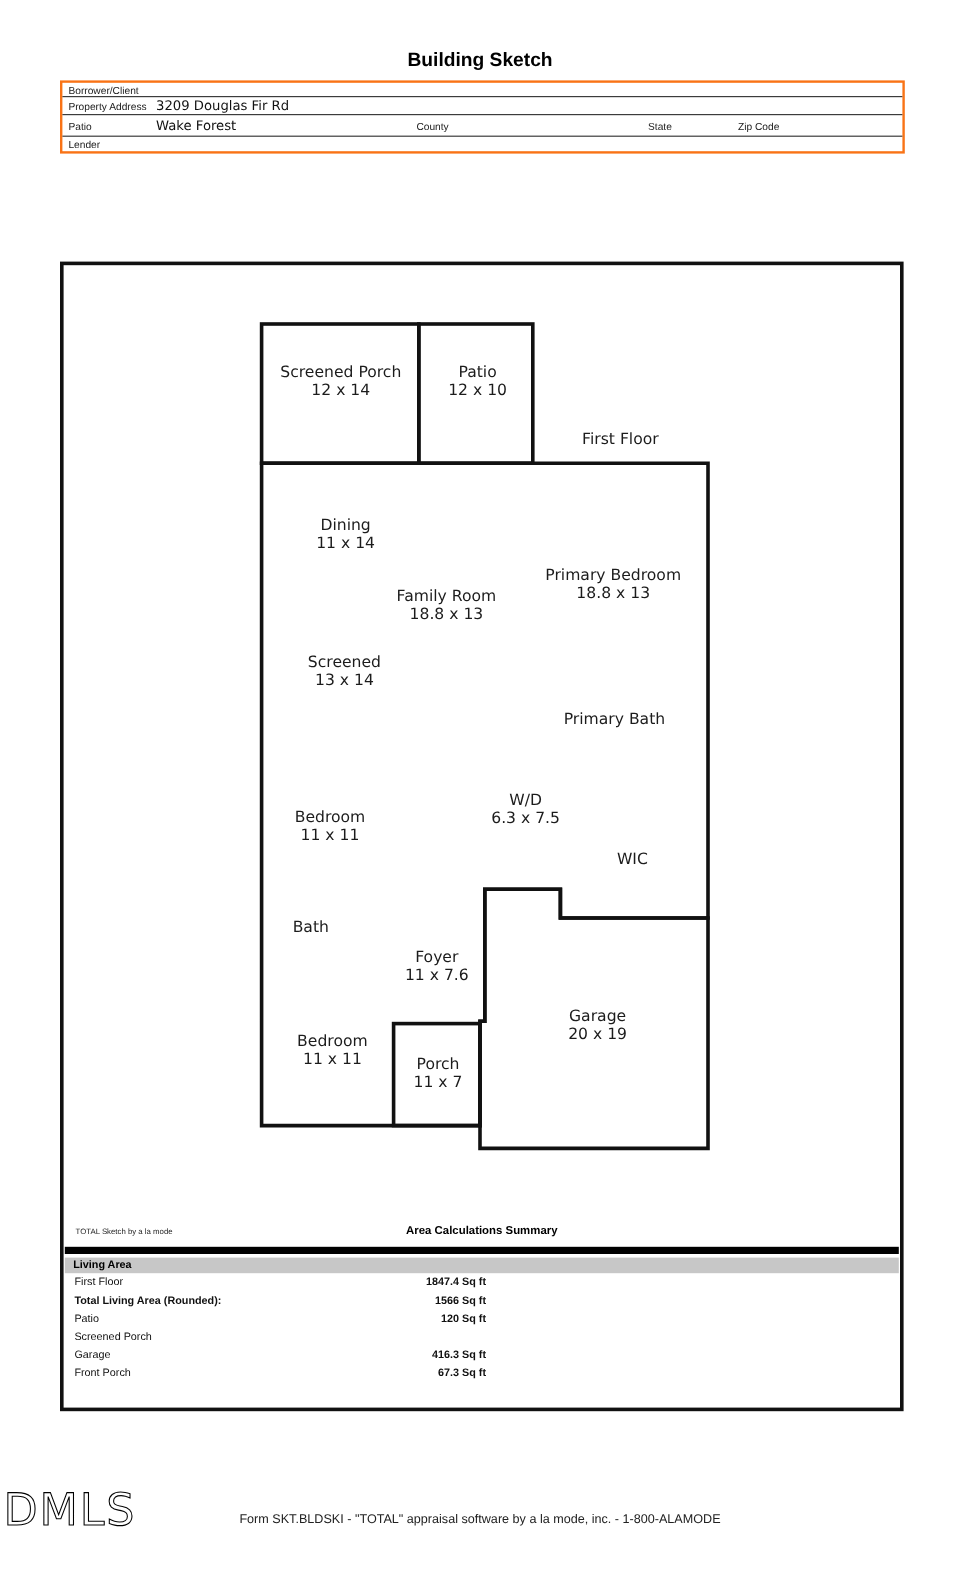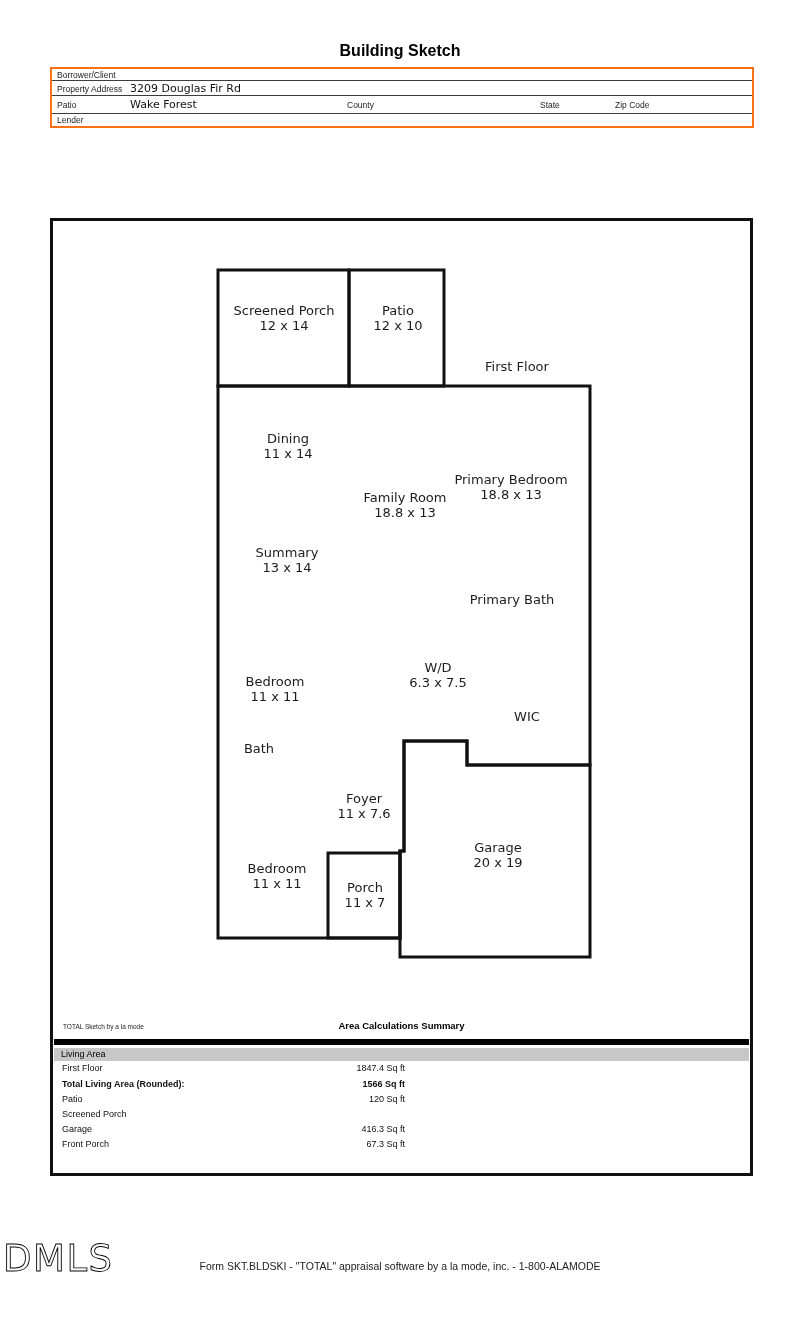--- a/index.html
+++ b/index.html
@@ -20,27 +20,27 @@
   .sketch-box{position:absolute;left:50px;top:218px;width:697px;height:952px;border:3px solid #111;background:#fff;}
   .walls{position:absolute;left:0;top:0;}
   .rm{position:absolute;transform:translateX(-50%);text-align:center;white-space:nowrap;
       font-family:"DejaVu Sans",sans-serif;font-size:13px;line-height:15px;color:#1c1c1c;}
 
   
   .wm{position:absolute;left:10px;top:802px;font-size:6.5px;color:#222;white-space:nowrap;}
   .sumtitle{position:absolute;left:0;right:0;top:799px;text-align:center;font-size:9.5px;font-weight:bold;color:#000;}
   .sumbar{position:absolute;left:1px;right:1px;top:818px;height:6px;background:#000;}
   .sumrows{position:absolute;left:1px;right:1px;top:827px;}
-  .band{height:13px;line-height:13px;background:#c7c7c7;font-weight:normal;font-size:9px;
+  .band{height:13px;line-height:13px;background:#c7c7c7;font-weight:bold;font-size:9px;
         padding-left:7px;color:#000;}
   .band.second{margin-top:2px;}
   .srow{position:relative;height:15px;line-height:15px;font-size:9px;color:#111;}
   .srow.bold{font-weight:bold;height:16px;line-height:16px;}
   .slbl{position:absolute;left:8px;white-space:nowrap;}
-  .sval{position:absolute;left:0;width:351px;text-align:right;white-space:nowrap;}
+  .sval{position:absolute;left:0;width:351px;text-align:right;white-space:nowrap;font-weight:bold;}
 
   
   .logo-svg{position:absolute;left:2px;top:1238px;}
   .form-id{position:absolute;left:0;width:100%;top:1260px;text-align:center;font-size:10.5px;color:#222;}
 </style>
 </head>
 <body>
 
 <div class="page">
 
@@ -84,47 +84,47 @@
       <div>12 x 14</div>
     </div>
     <div class="rm" style="left:345px;top:82px">
       <div>Patio</div>
       <div>12 x 10</div>
     </div>
     <div class="rm" style="left:235px;top:210px">
       <div>Dining</div>
       <div>11 x 14</div>
     </div>
-    <div class="rm" style="left:352px;top:269px">
+    <div class="rm" style="left:319px;top:269px">
       <div>Family Room</div>
       <div>18.8 x 13</div>
     </div>
     <div class="rm" style="left:458px;top:251px">
       <div>Primary Bedroom</div>
       <div>18.8 x 13</div>
     </div>
     <div class="rm" style="left:234px;top:324px">
-      <div>Summary</div>
+      <div>Screened</div>
       <div>13 x 14</div>
     </div>
     <div class="rm" style="left:459px;top:371px">
       <div>Primary Bath</div>
     </div>
     <div class="rm" style="left:385px;top:439px">
       <div>W/D</div>
       <div>6.3 x 7.5</div>
     </div>
     <div class="rm" style="left:222px;top:453px">
       <div>Bedroom</div>
       <div>11 x 11</div>
     </div>
     <div class="rm" style="left:474px;top:488px">
       <div>WIC</div>
     </div>
-    <div class="rm" style="left:206px;top:520px">
+    <div class="rm" style="left:206px;top:545px">
       <div>Bath</div>
     </div>
     <div class="rm" style="left:311px;top:570px">
       <div>Foyer</div>
       <div>11 x 7.6</div>
     </div>
     <div class="rm" style="left:224px;top:640px">
       <div>Bedroom</div>
       <div>11 x 11</div>
     </div>

